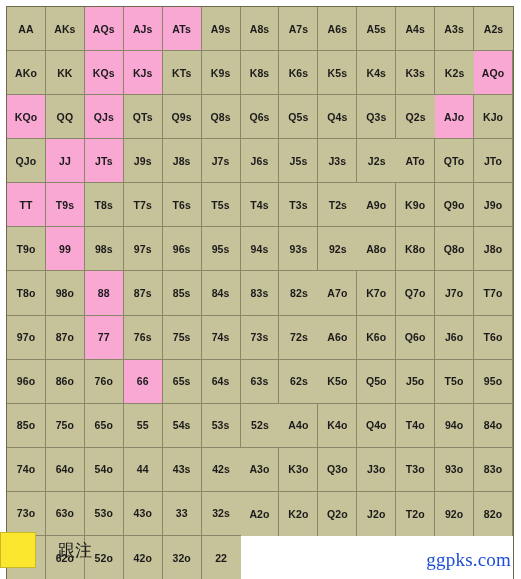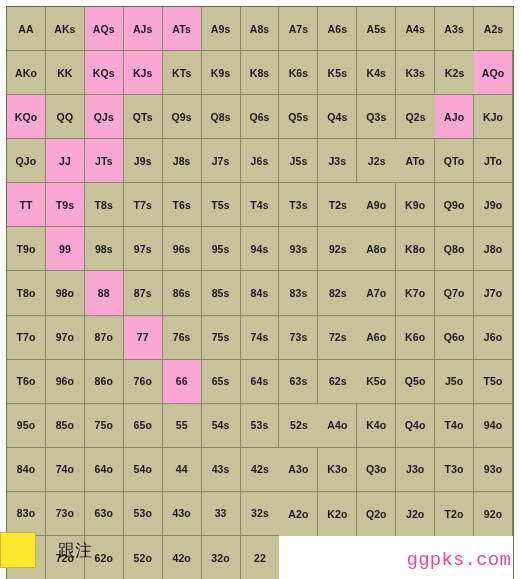--- a/index.html
+++ b/index.html
@@ -64,22 +64,22 @@
     margin-left: 22px;
     font-size: 17px;
     color: #1a1a1a;
     font-family: "DejaVu Sans", "Liberation Sans", sans-serif;
   }
   #watermark {
     position: absolute;
     right: 10px;
     bottom: 8px;
     font-size: 19px;
-    color: #ec4899;
-    font-family: Liberation Mono, monospace;
+    color: #1d4ed8;
+    font-family: Liberation Serif, serif;
     letter-spacing: 0.2px;
   }
 </style>
 </head>
 <body>
 
 <div id="grid">
     <div class="cell">AA</div>
     <div class="cell">AKs</div>
     <div class="cell call">AQs</div>
@@ -155,21 +155,20 @@
     <div class="cell">93s</div>
     <div class="cell lastcol">92s</div>
     <div class="cell">A8o</div>
     <div class="cell">K8o</div>
     <div class="cell">Q8o</div>
     <div class="cell">J8o</div>
     <div class="cell">T8o</div>
     <div class="cell">98o</div>
     <div class="cell call">88</div>
     <div class="cell">87s</div>
-    <div class="cell">86s</div>
     <div class="cell">85s</div>
     <div class="cell">84s</div>
     <div class="cell">83s</div>
     <div class="cell lastcol">82s</div>
     <div class="cell">A7o</div>
     <div class="cell">K7o</div>
     <div class="cell">Q7o</div>
     <div class="cell">J7o</div>
     <div class="cell">T7o</div>
     <div class="cell">97o</div>

